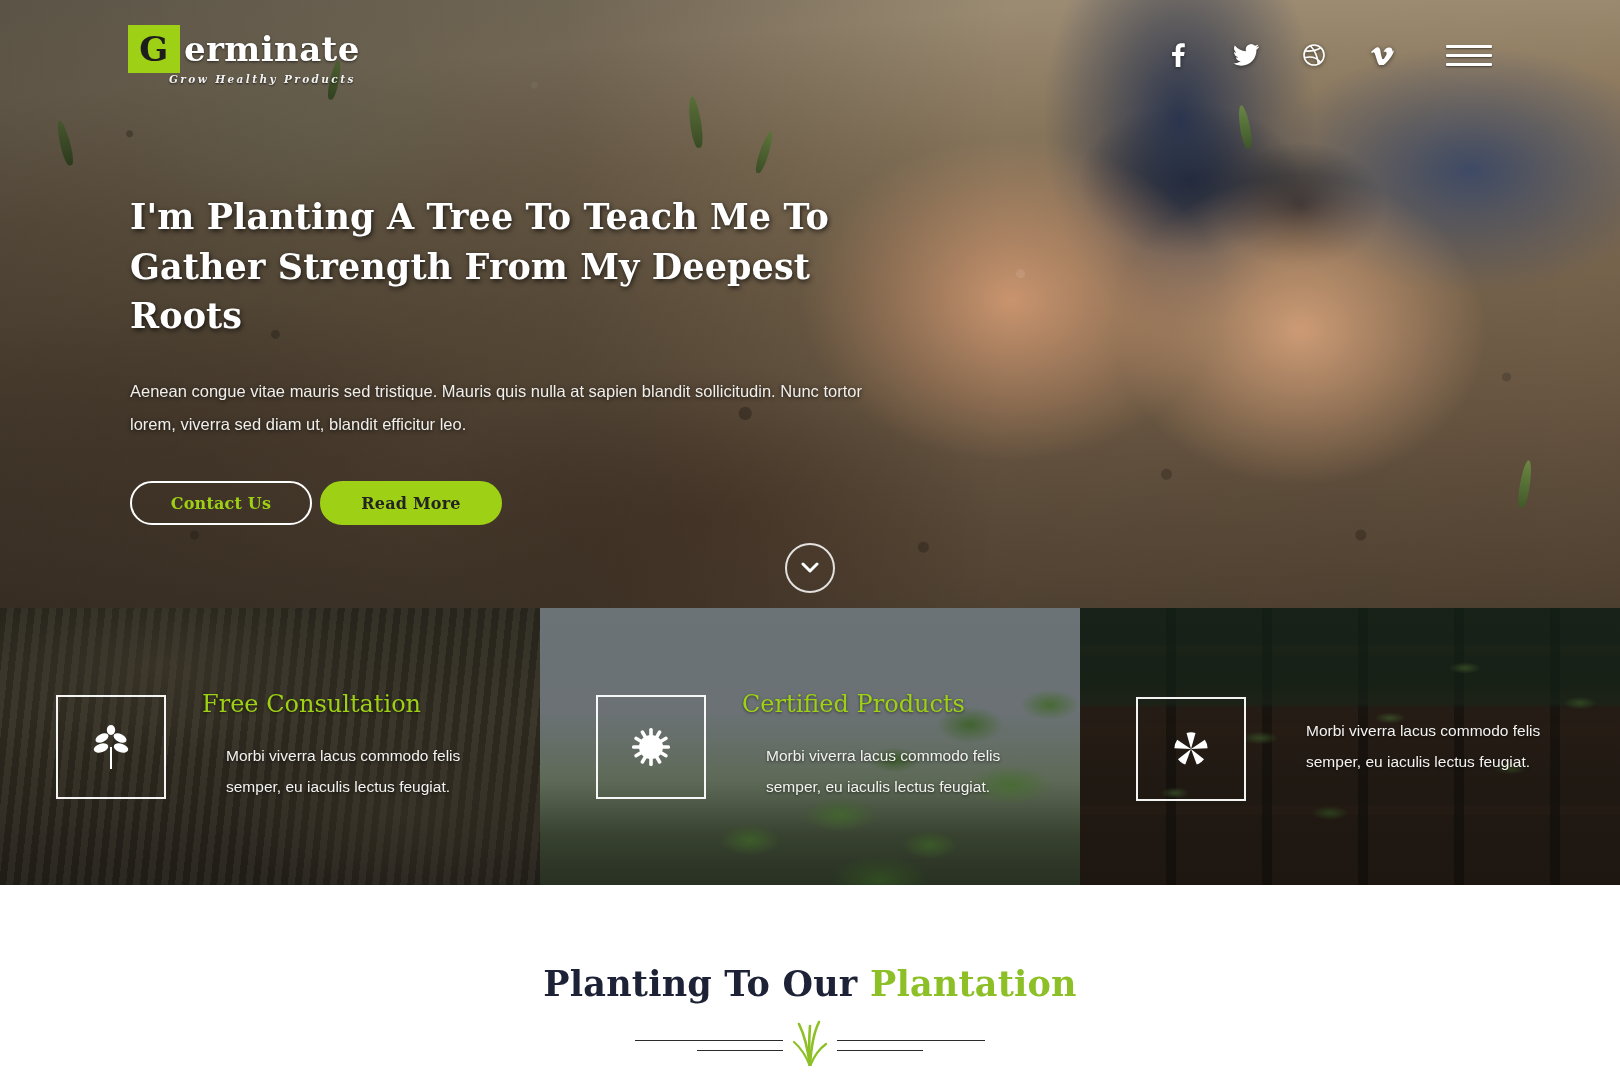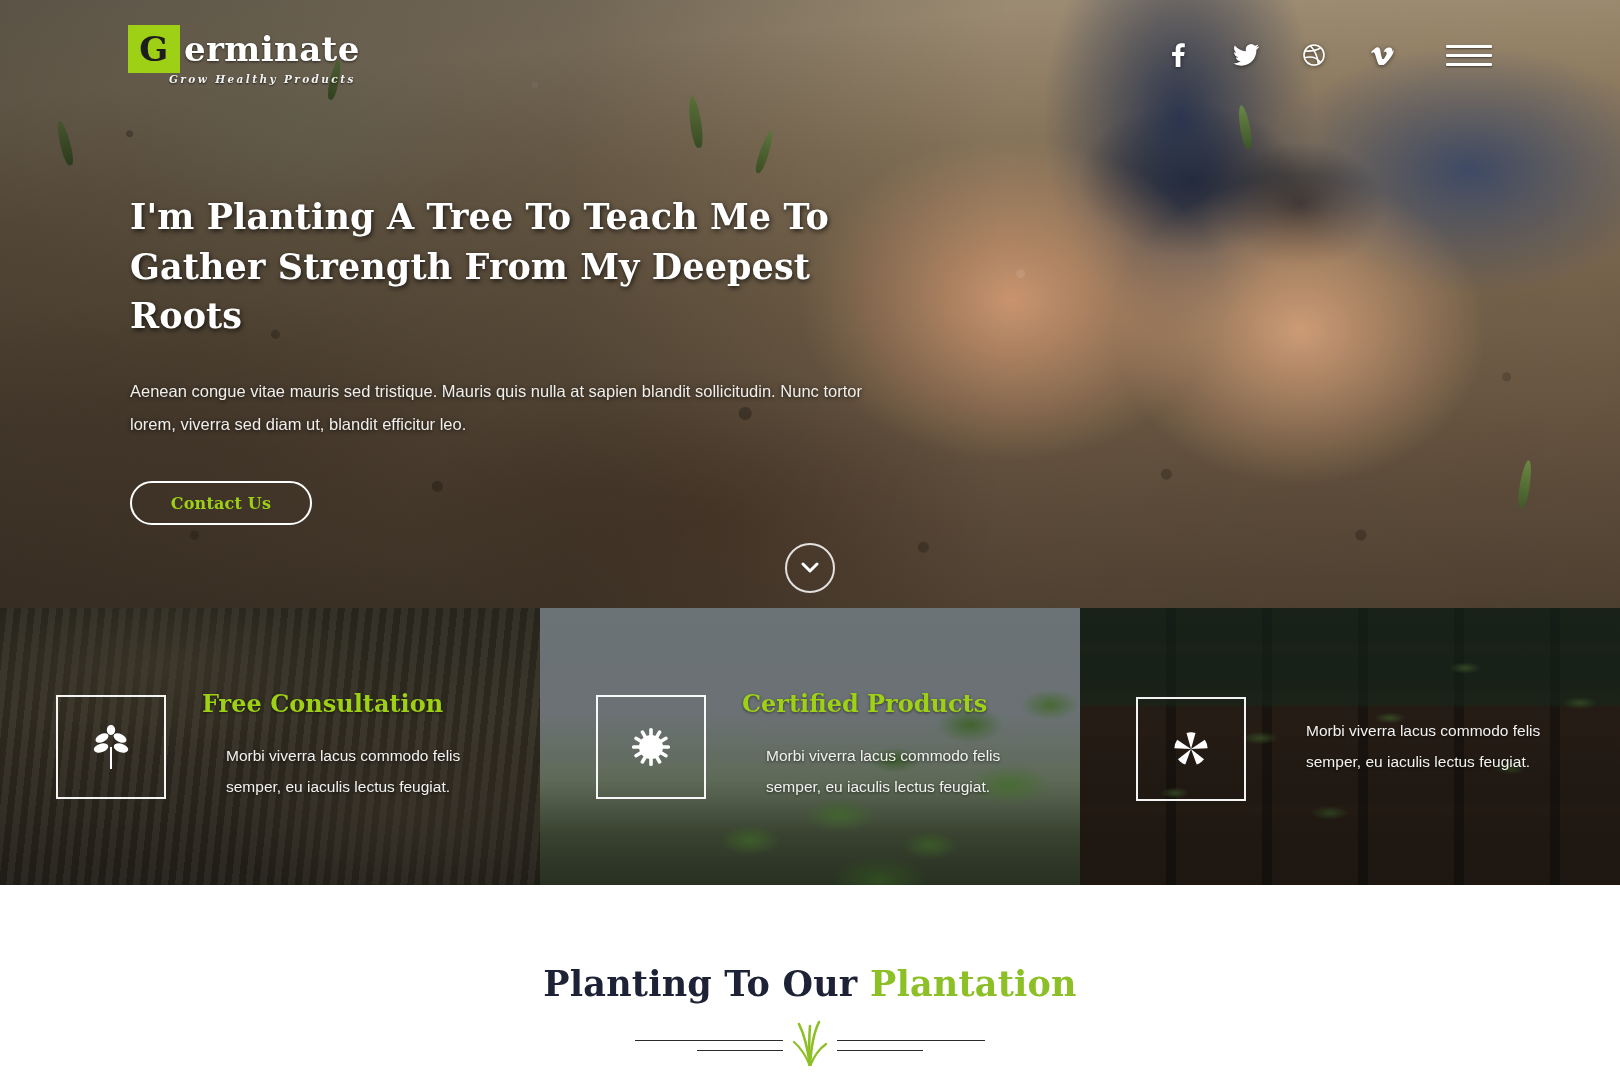--- a/index.html
+++ b/index.html
@@ -236,21 +236,21 @@
     flex:0 0 auto;
     width:110px; height:104px;
     border:2px solid rgba(255,255,255,.95);
     display:flex; align-items:center; justify-content:center;
     margin-top:4px;
   }
   .feature-icon-box svg { display:block; }
   .feature-text { padding-left:36px; padding-top:0; }
   .feature-title {
     font-family:"DejaVu Serif", serif;
-    font-size:24px; font-weight:700;
+    font-size:24px; font-weight:400;
     color:#9ed115;
     text-shadow:0 1px 3px rgba(0,0,0,.55);
     line-height:1.1;
   }
   .feature-desc {
     margin-top:22px;
     font-size:15.5px; line-height:2.0;
     color:#f2f2f0; max-width:300px;
     text-shadow:0 1px 3px rgba(0,0,0,.6);
     margin-left:24px;
@@ -342,20 +342,21 @@
         <span></span>
       </div>
     </div>
   </header>
 
   <div class="hero-copy">
     <h1 class="hero-title">I'm Planting A Tree To Teach Me To Gather Strength From My Deepest Roots</h1>
     <p class="hero-sub">Aenean congue vitae mauris sed tristique. Mauris quis nulla at sapien blandit sollicitudin. Nunc tortor lorem, viverra sed diam ut, blandit efficitur leo.</p>
     <div class="hero-buttons">
       <button class="btn btn-outline">Contact Us</button>
+      <button class="btn btn-solid">Read More</button>
     </div>
   </div>
 
   <div class="scroll-down">
     <svg width="18" height="12" viewBox="0 0 18 12" fill="none" stroke="#ffffff" stroke-width="3" stroke-linecap="round" stroke-linejoin="round">
         <path d="M2 2l7 7 7-7"></path>
       </svg>
   </div>
 </section>
 

